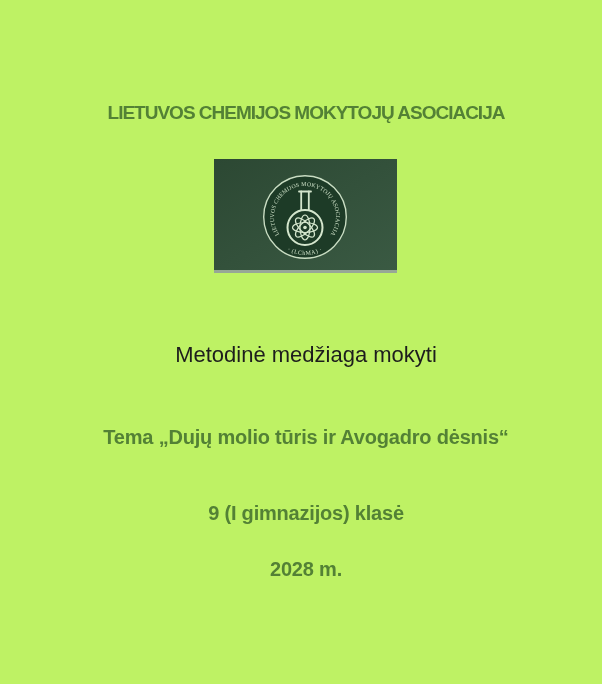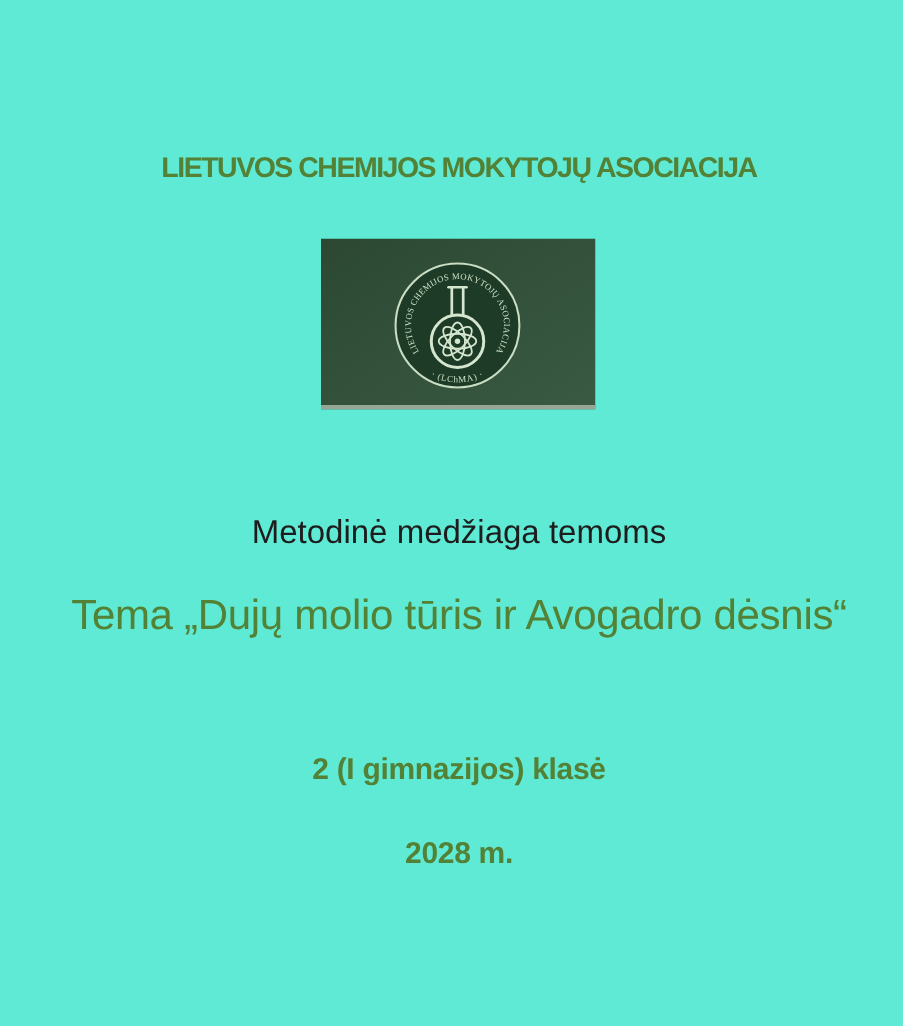--- a/index.html
+++ b/index.html
@@ -4,21 +4,21 @@
 <style>
   html, body {
     margin: 0;
     padding: 0;
     background: #ffffff;
   }
   .page {
     position: relative;
     width: 602px;
     height: 684px;
-    background: #5eead4;
+    background: #bef264;
     overflow: hidden;
     font-family: "Liberation Sans", sans-serif;
   }
   .centered-row {
     position: absolute;
     left: 10px;
     width: 592px;
     text-align: center;
     white-space: pre-line;
   }
@@ -37,23 +37,23 @@
     width: 183px;
     height: 114px;
   }
   .subtitle {
     top: 313px;
     font-size: 22px;
     line-height: 28px;
     color: #1d1d1d;
   }
   .topic {
-    top: 397px;
-    font-size: 28px;
-    font-weight: normal;
+    top: 424px;
+    font-size: 20px;
+    font-weight: bold;
     letter-spacing: -0.2px;
     line-height: 26px;
     color: #538135;
   }
   .grade-block {
     top: 471px;
     font-size: 20px;
     font-weight: bold;
     letter-spacing: -0.2px;
     line-height: 28px;
@@ -115,23 +115,23 @@
         <ellipse cx="91" cy="68.5" rx="12.5" ry="5"></ellipse>
         <ellipse cx="91" cy="68.5" rx="12.5" ry="5" transform="rotate(45 91 68.5)"></ellipse>
         <ellipse cx="91" cy="68.5" rx="12.5" ry="5" transform="rotate(90 91 68.5)"></ellipse>
         <ellipse cx="91" cy="68.5" rx="12.5" ry="5" transform="rotate(135 91 68.5)"></ellipse>
         <circle cx="91" cy="68.5" r="1.8" fill="#d4e6cd" stroke="none"></circle>
       </g>
     </svg>
   </div>
 
   <div class="centered-row subtitle">
-    <div>Metodinė medžiaga temoms</div>
+    <div>Metodinė medžiaga mokyti</div>
   </div>
 
   <div class="centered-row topic">Tema „Dujų molio tūris ir Avogadro dėsnis“</div>
 
   <div class="centered-row grade-block">
-    <div>2 (I gimnazijos) klasė</div>
+    <div>9 (I gimnazijos) klasė</div>
     <div>2028 m.</div>
   </div>
 
 </div>
 
 </body></html>

